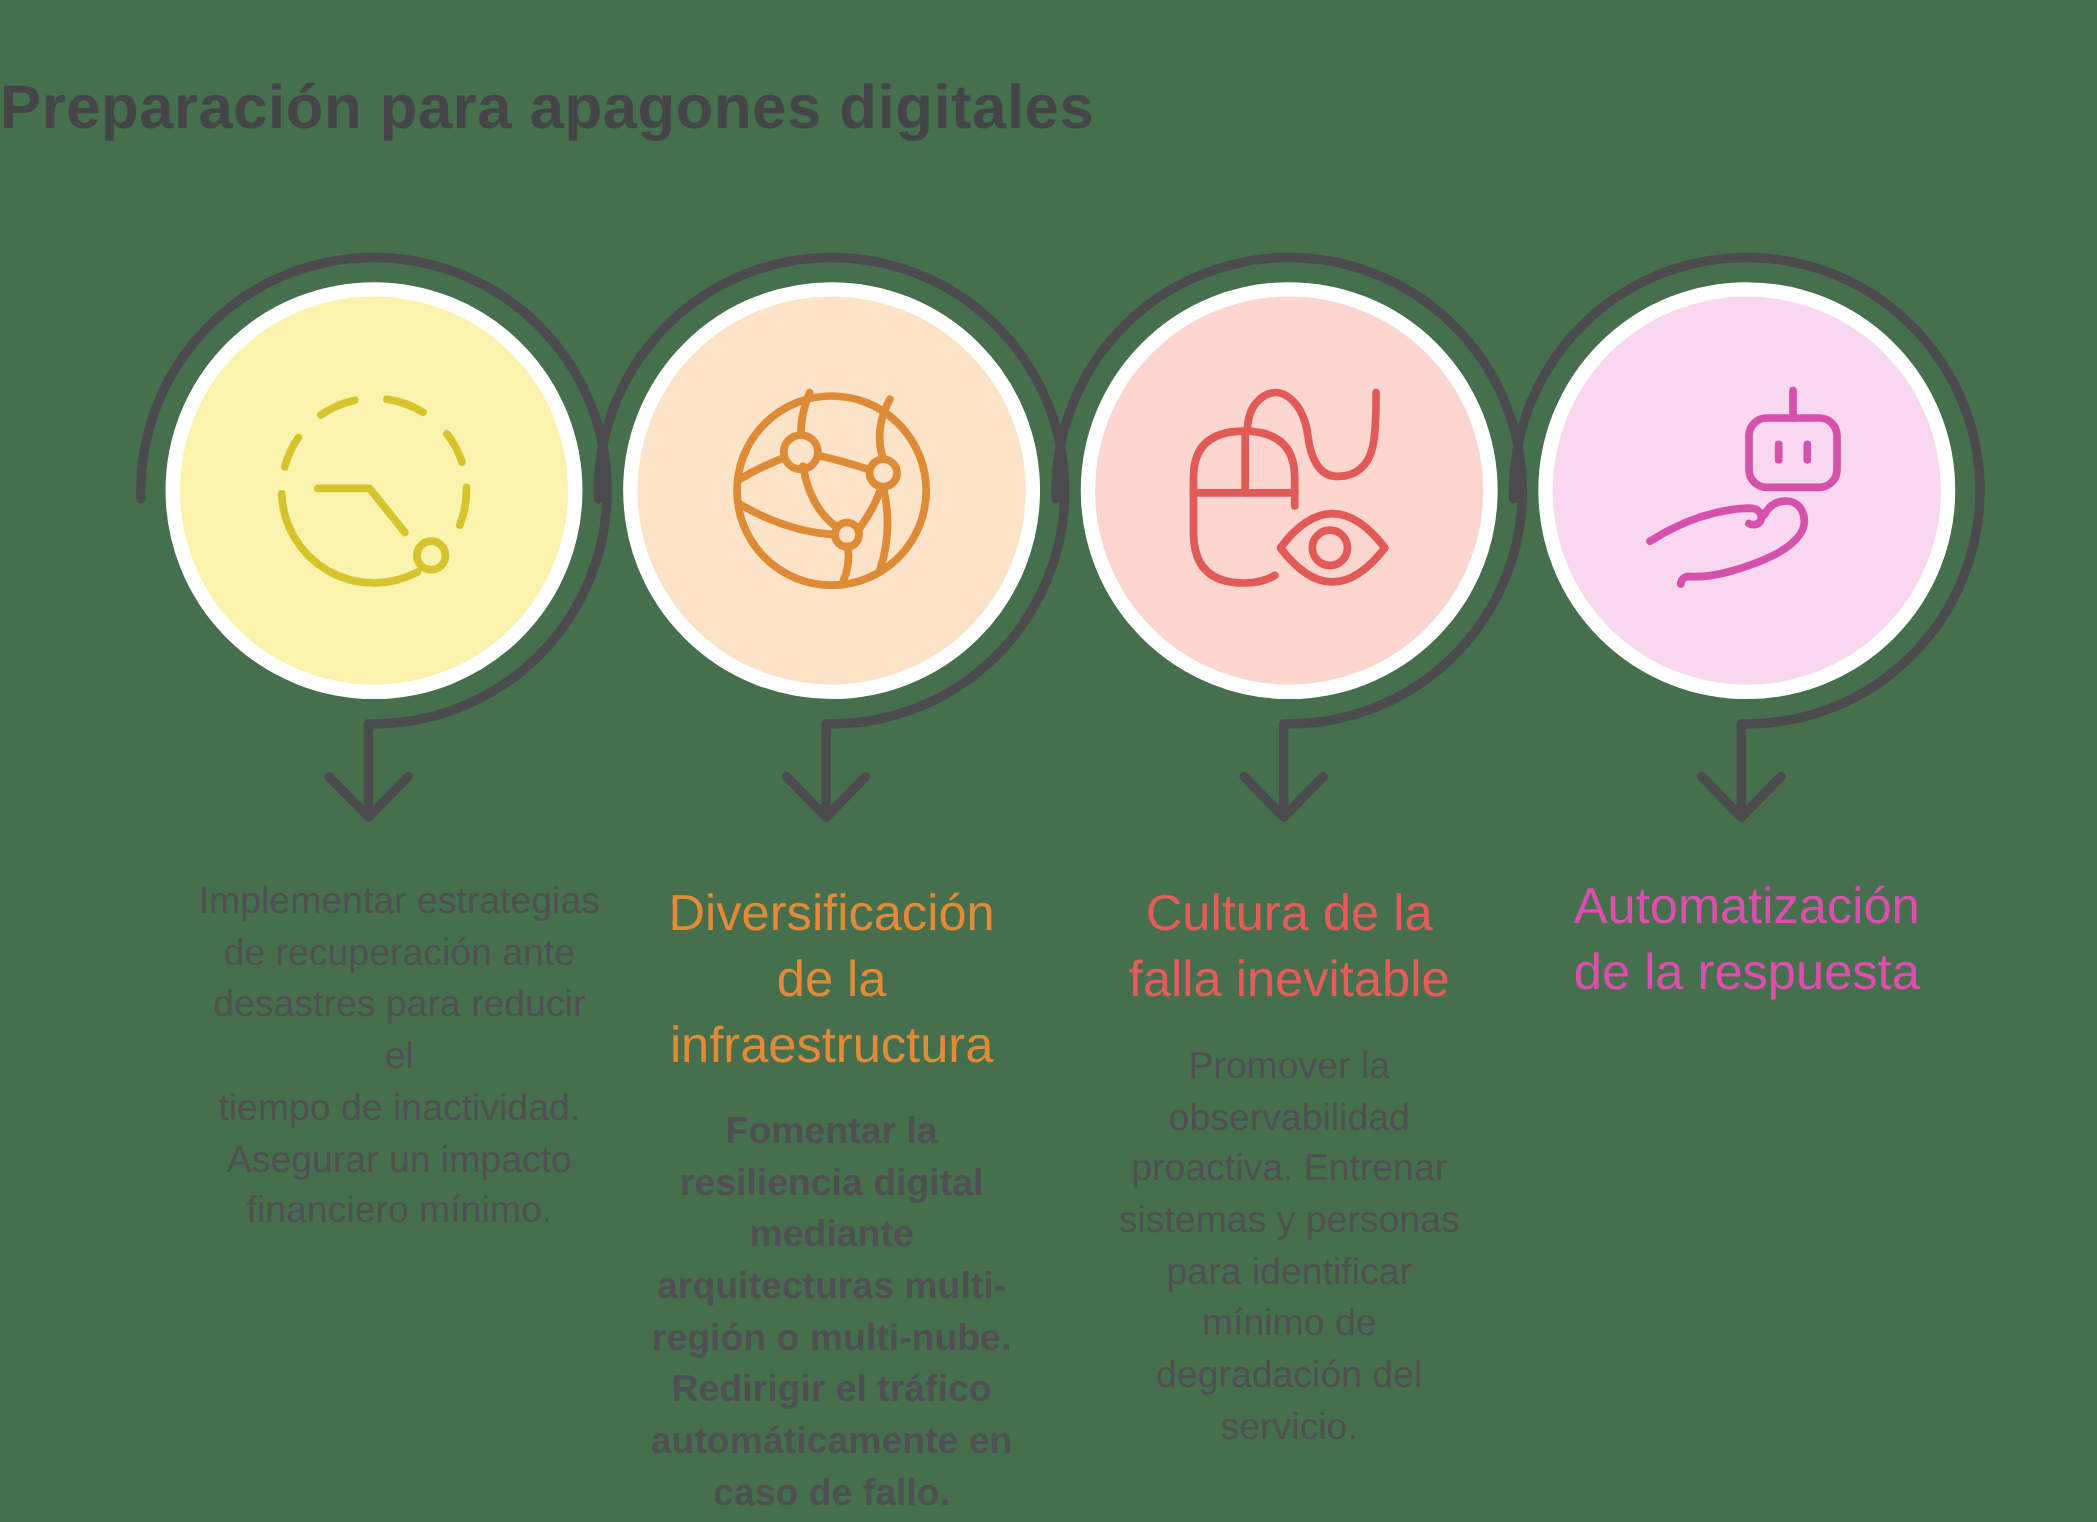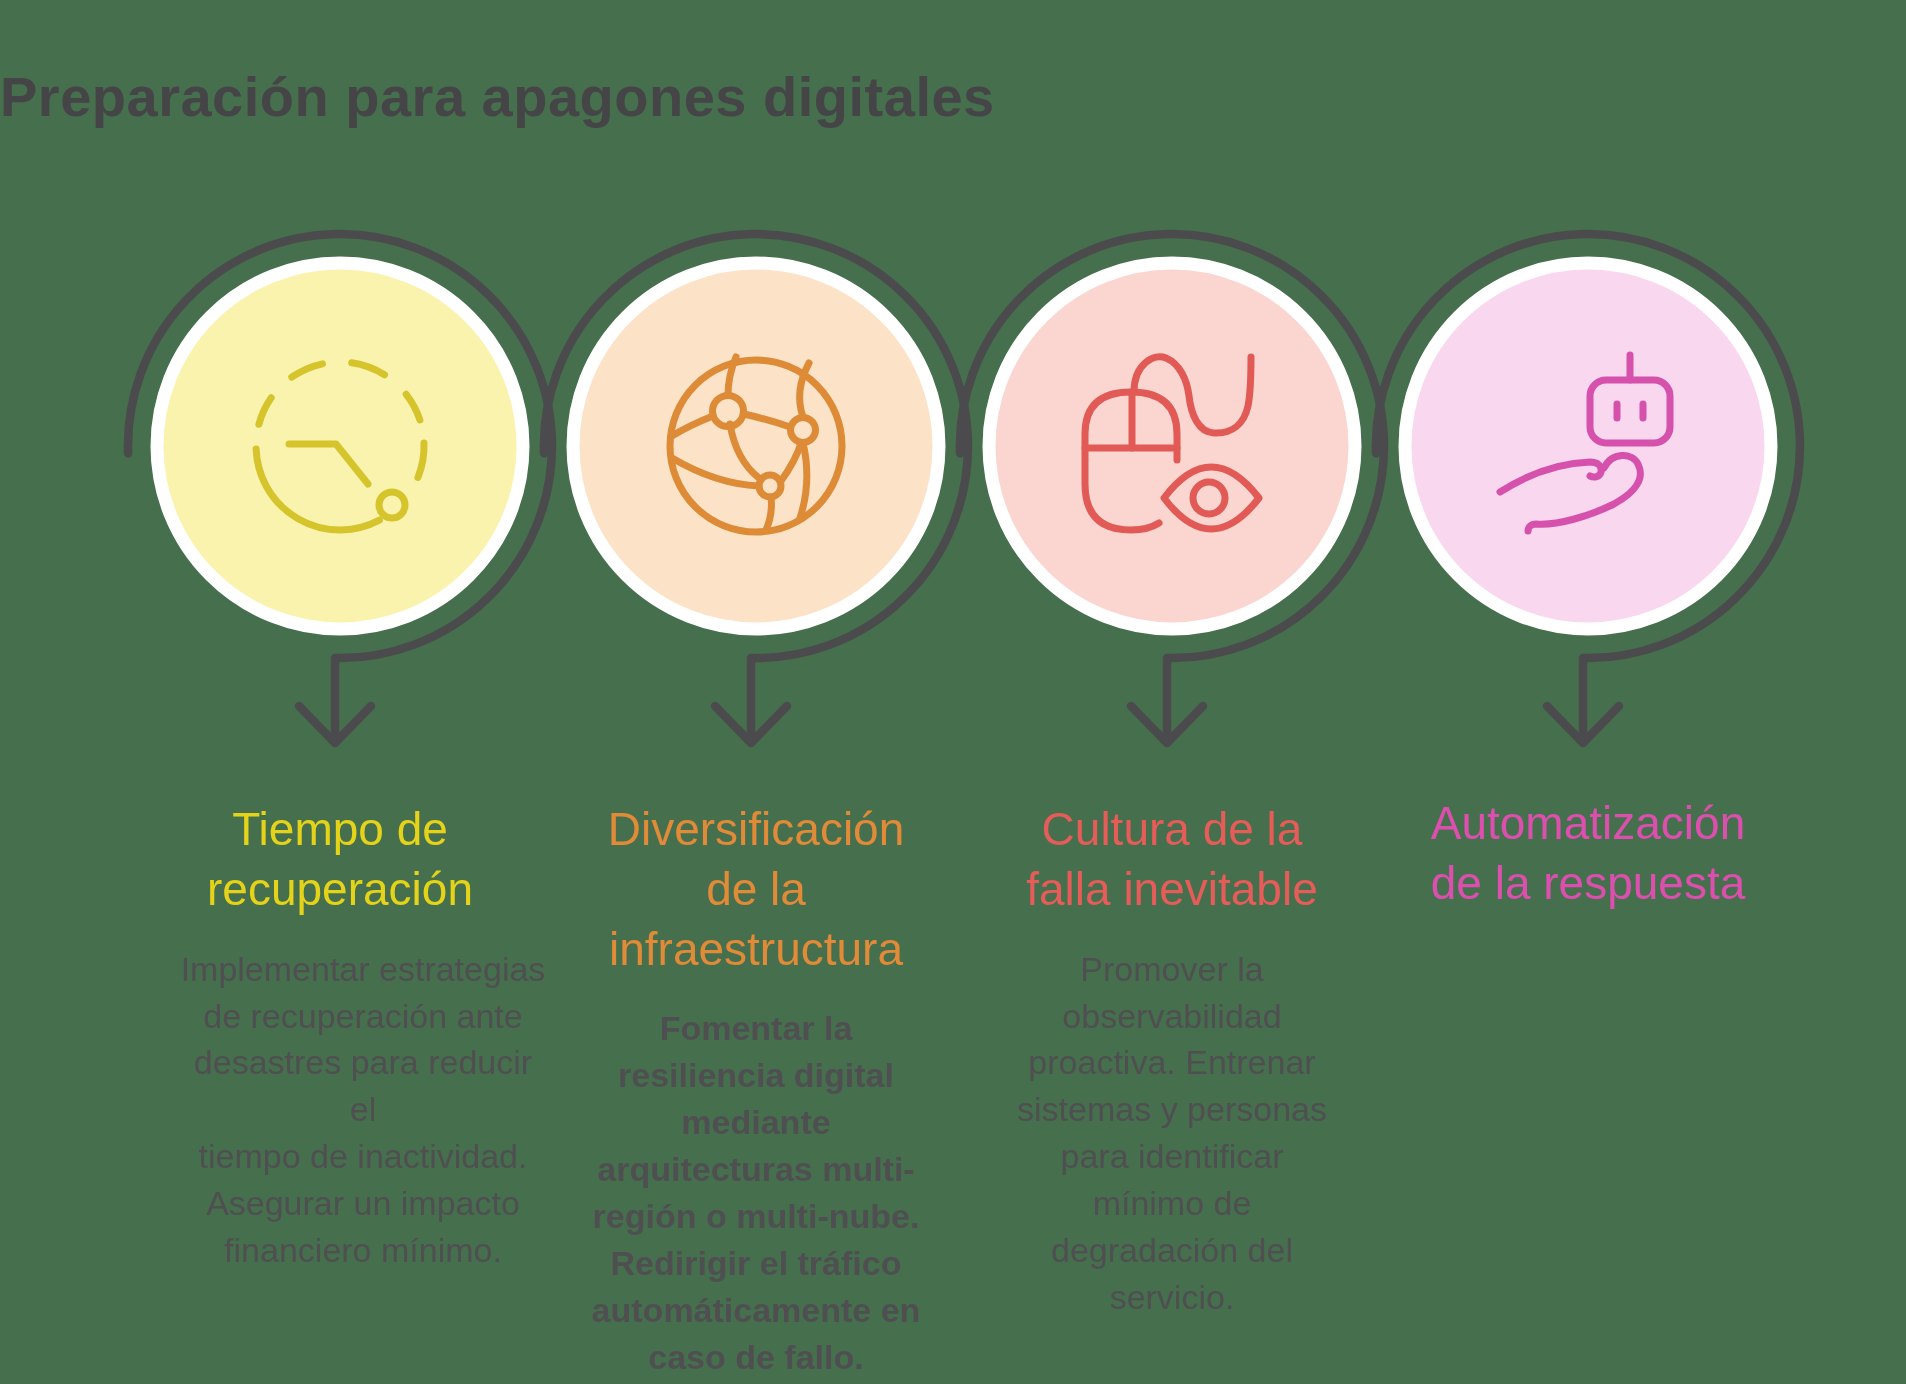--- a/index.html
+++ b/index.html
@@ -62,22 +62,20 @@
         <path d="M -81.1 -21.7 A 84 84 0 0 1 -68.8 -48.2"></path>
         <path d="M -48.2 -68.8 A 84 84 0 0 1 -17.5 -82.2"></path>
         <path d="M 11.7 -83.2 A 84 84 0 0 1 44.5 -71.2"></path>
         <path d="M 66.2 -51.7 A 84 84 0 0 1 79.9 -26"></path>
         <path d="M 84 -2.9 A 84 84 0 0 1 77.9 31.5"></path>
         <path d="M 39.4 74.2 A 84 84 0 0 1 -83.9 2.9"></path>
         <circle cx="52" cy="59" r="13"></circle>
         <path d="M -51 -2 L -4 -2 L 28 38"></path>
       </g>
     </svg>
-    <div class="heading" style="color: rgb(229, 211, 25);">Tiempo de
-recuperación</div>
     <div class="body-text" style="color: rgb(79, 79, 82); margin-left: 46px;">Implementar estrategias
 de recuperación ante
 desastres para reducir el
 tiempo de inactividad.
 Asegurar un impacto
 financiero mínimo.</div>
   </div>
 
   <div class="col" style="left:548px">
     <svg class="col-art" width="416" height="770" viewBox="0 0 416 770">

